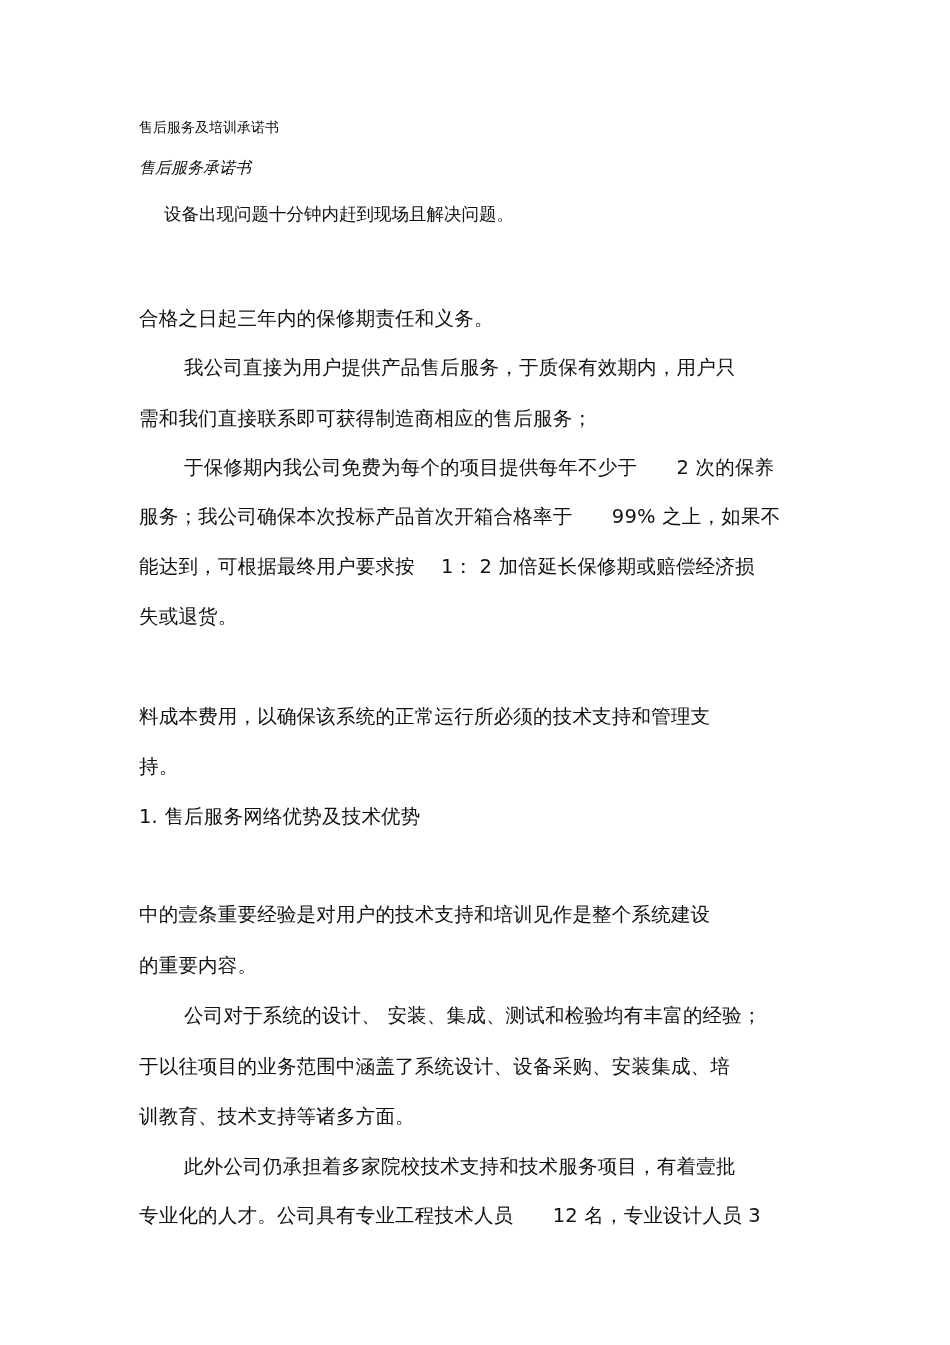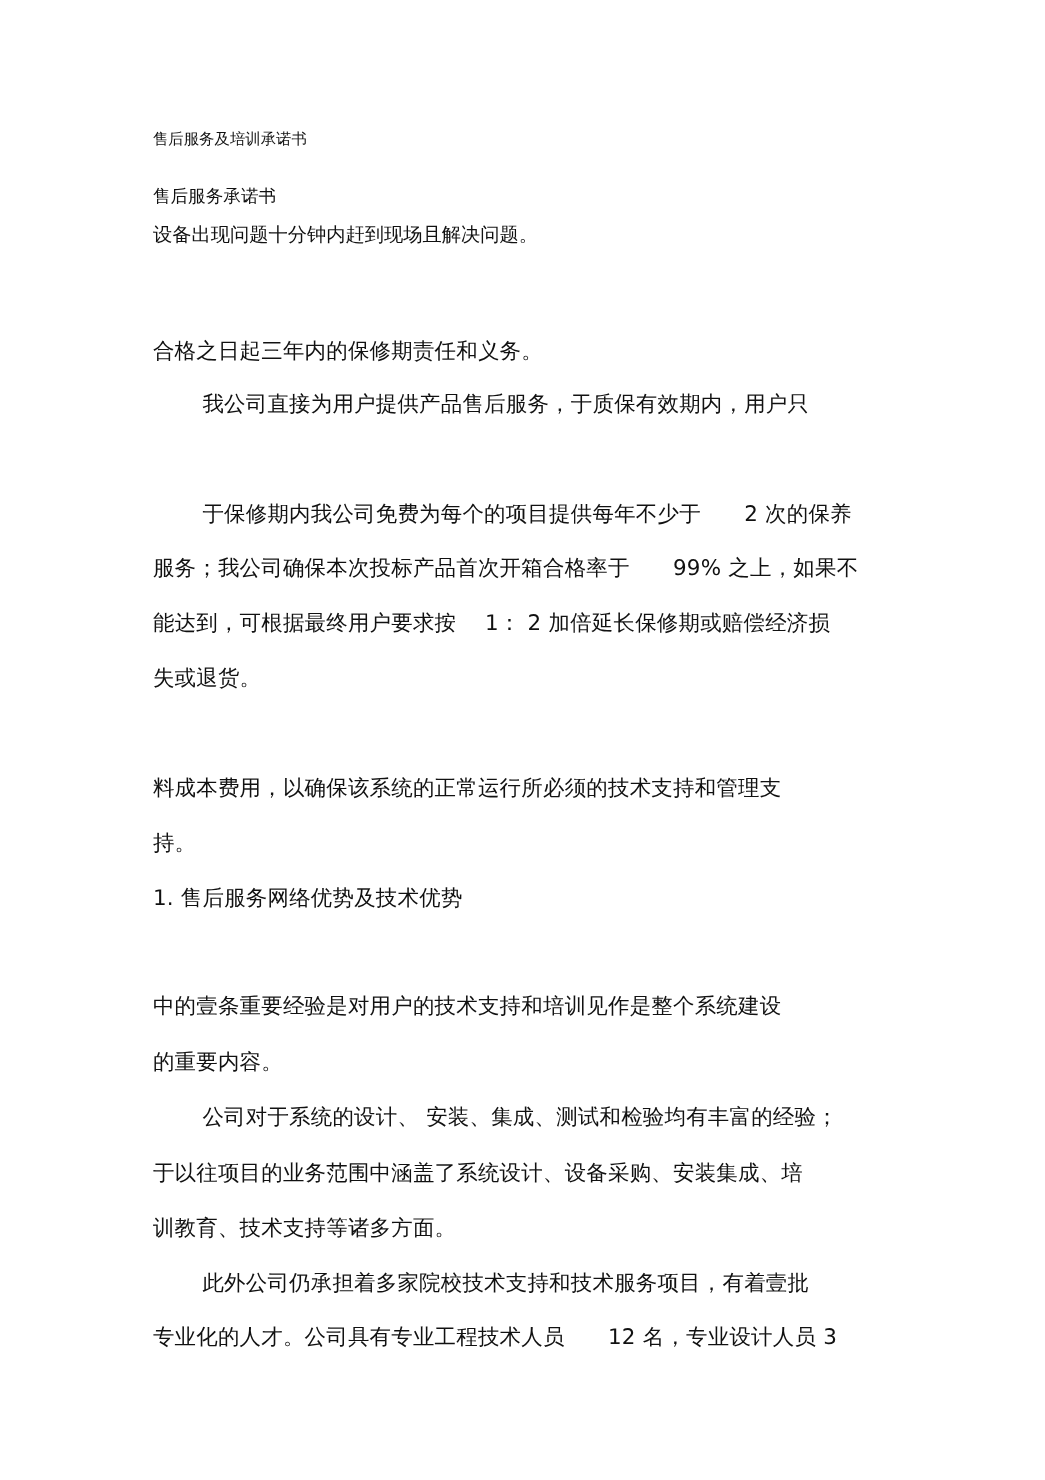--- a/index.html
+++ b/index.html
@@ -1,35 +1,36 @@
 <!DOCTYPE html>
 <html><head>
 <meta charset="utf-8">
 <style>
   html, body { margin: 0; padding: 0; background: #ffffff; }
   body { width: 950px; height: 1345px; position: relative; overflow: hidden;
          font-family: "DejaVu Sans", "Liberation Sans", sans-serif; color: #111; }
   .page { position: absolute; left: 0; top: 0; width: 950px; height: 1093px; background: #fff; }
   .line { position: absolute; left: 139px; white-space: nowrap; line-height: 1; }
   .t1 { font-size: 14px; top: 120px; }
-  .t2 { font-size: 16px; top: 171px; }
-  .t3 { font-size: 17.5px; top: 206px; }
+  .t2 { font-size: 16px; top: 160px; font-style: italic; }
+  .t3 { font-size: 17.5px; top: 206px; margin-left: 25px; }
   .b { font-size: 19.5px; letter-spacing: 0.2px; }
   .ind { left: 184px; }
 </style>
 </head>
 <body>
 
 <div class="page">
   <div class="line t1">售后服务及培训承诺书</div>
   <div class="line t2">售后服务承诺书</div>
   <div class="line t3">设备出现问题十分钟内赶到现场且解决问题。</div>
 
   <div class="line b" style="top:309px">合格之日起三年内的保修期责任和义务。</div>
   <div class="line b ind" style="top:358px">我公司直接为用户提供产品售后服务，于质保有效期内，用户只</div>
+  <div class="line b" style="top:409px">需和我们直接联系即可获得制造商相应的售后服务；</div>
   <div class="line b ind" style="top:458px">于保修期内我公司免费为每个的项目提供每年不少于　　2 次的保养</div>
   <div class="line b" style="top:507px">服务；我公司确保本次投标产品首次开箱合格率于　　99% 之上，如果不</div>
   <div class="line b" style="top:557px">能达到，可根据最终用户要求按　 1： 2  加倍延长保修期或赔偿经济损</div>
   <div class="line b" style="top:607px">失或退货。</div>
   <div class="line b" style="top:707px">料成本费用，以确保该系统的正常运行所必须的技术支持和管理支</div>
   <div class="line b" style="top:757px">持。</div>
   <div class="line b" style="top:807px">1. 售后服务网络优势及技术优势</div>
   <div class="line b" style="top:905px">中的壹条重要经验是对用户的技术支持和培训见作是整个系统建设</div>
   <div class="line b" style="top:956px">的重要内容。</div>
   <div class="line b ind" style="top:1006px">公司对于系统的设计、 安装、集成、测试和检验均有丰富的经验；</div>

